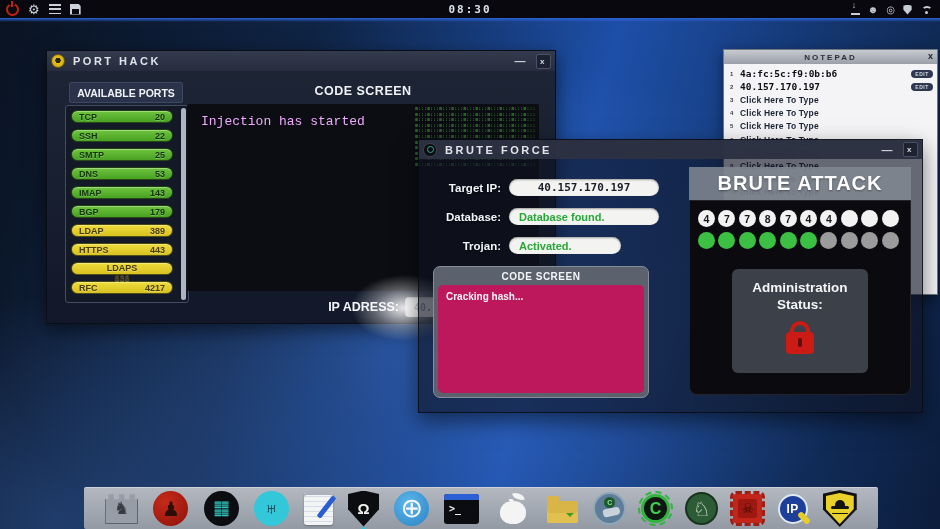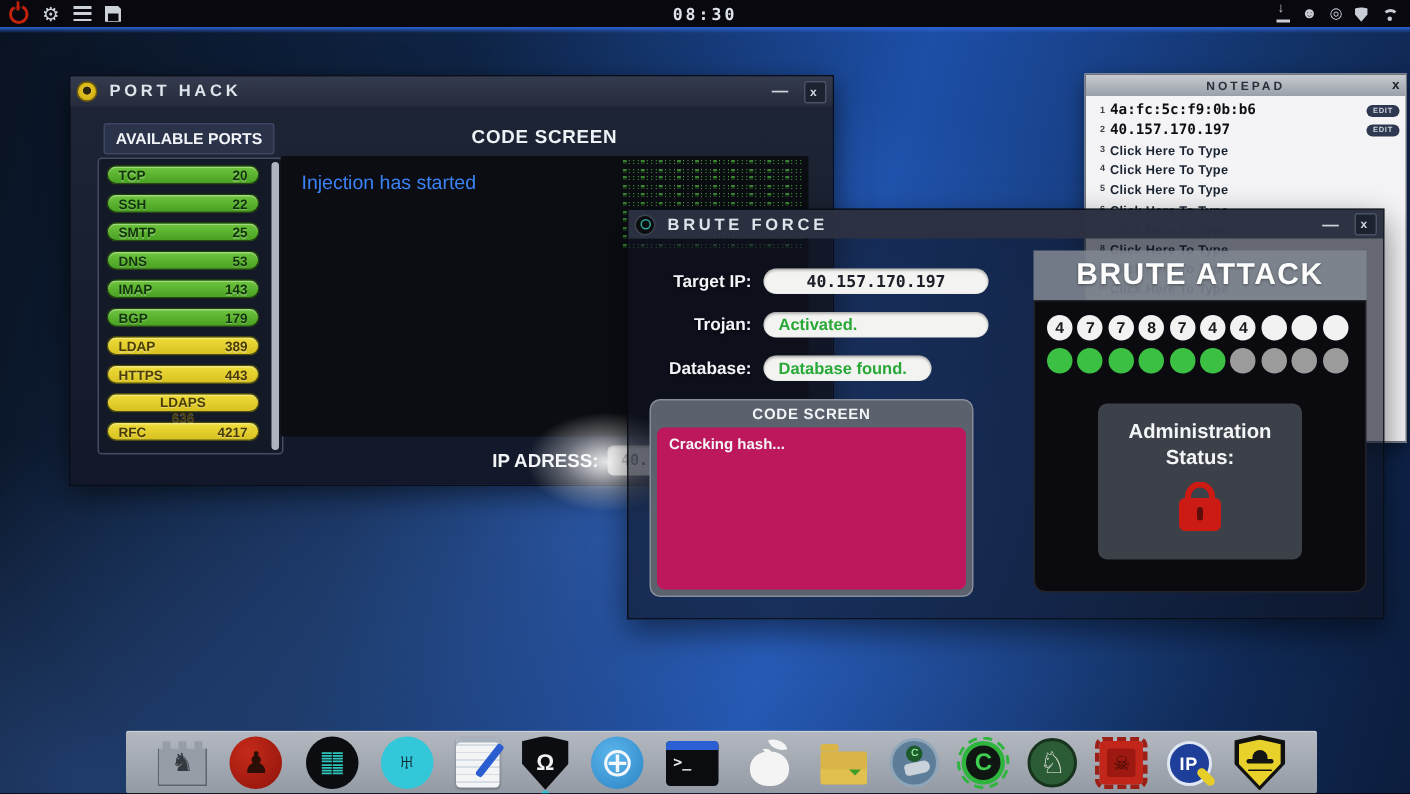--- a/index.html
+++ b/index.html
@@ -53,39 +53,39 @@
   #ports-scroll{position:absolute;right:2px;top:2px;width:5px;height:192px;background:#272e40;border-radius:3px;}
   #ports-scroll::before{content:"";position:absolute;left:0;top:0;width:5px;height:100%;background:#aeb4c0;border-radius:3px;}
   .port-pill{width:102px;height:13px;border-radius:8px;border:1px solid rgba(10,20,5,.7);
     display:flex;align-items:center;justify-content:space-between;padding:0 7px;box-sizing:border-box;
     margin-bottom:6px;font-size:9px;font-weight:bold;box-shadow:inset 0 1px 0 rgba(255,255,255,.35);}
   .port-pill.green span{color:#11340c;text-shadow:0 1px 0 rgba(255,255,255,.25);}
   .port-pill.yellow span{color:#4a3c06;text-shadow:0 1px 0 rgba(255,255,255,.3);}
   #ph-code-label{position:absolute;left:140px;top:33px;width:352px;text-align:center;color:#eef1f5;
     font-weight:bold;font-size:12.5px;letter-spacing:.5px;}
   #ph-screen{position:absolute;left:140px;top:53px;width:352px;height:187px;background:#0b0d12;border-radius:2px;}
-  #ph-code-text{position:absolute;left:14px;top:10px;color:#3b82f6;font-family:Liberation Sans, sans-serif;font-size:13px;}
+  #ph-code-text{position:absolute;left:14px;top:10px;color:#f0abfc;font-family:Liberation Mono, monospace;font-size:13px;}
   #code-rain{position:absolute;right:4px;top:2px;width:120px;height:64px;overflow:hidden;
     color:#49b13e;font-family:"DejaVu Sans Mono",monospace;font-size:5px;line-height:5.6px;
     letter-spacing:0;white-space:pre;opacity:.95;}
   #ph-ip-row{position:absolute;left:0;top:246px;width:508px;height:22px;}
   #ph-ip-label{position:absolute;right:156px;top:3px;color:#f2f4f8;font-weight:bold;font-size:12.5px;}
   #ph-ip-field{position:absolute;left:358px;top:0;width:146px;height:20px;background:#d5d5d5;border-radius:4px;
     color:#23252c;font-family:"DejaVu Sans Mono",monospace;font-size:10px;font-weight:bold;
     display:flex;align-items:center;padding-left:9px;box-sizing:border-box;box-shadow:inset 0 1px 2px rgba(0,0,0,.4);}
   
   #flare{position:absolute;left:330px;top:262px;width:150px;height:92px;z-index:30;pointer-events:none;
     background:radial-gradient(closest-side,rgba(255,255,255,.95),rgba(255,255,255,.35) 40%,rgba(255,255,255,0) 72%);}
   
   #notepad{position:absolute;left:723px;top:49px;width:213px;height:244px;z-index:10;
     background:#f4f4f6;border:1px solid #70757e;box-shadow:0 4px 12px rgba(0,0,0,.45);}
   #np-bar{height:14px;background:linear-gradient(180deg,#c6cad1,#9aa0a8);display:flex;align-items:center;position:relative;}
   #np-title{flex:1;text-align:center;color:#2a2e38;font-weight:bold;font-size:8px;letter-spacing:2px;}
   #np-x{position:absolute;right:4px;top:1px;color:#1c1f26;font-weight:bold;font-size:9px;}
-  #notepad-body{padding:3px 4px 0 6px;text-align:center;}
+  #notepad-body{padding:3px 4px 0 6px;}
   .np-row{display:flex;align-items:center;height:13.2px;}
   .np-num{width:10px;color:#3a3f49;font-size:6px;font-weight:bold;}
   .np-text{color:#1b2433;font-weight:bold;font-size:8.5px;letter-spacing:.2px;}
   .np-text.mono{font-family:"DejaVu Sans Mono",monospace;font-size:9.5px;color:#0d0f14;letter-spacing:0;}
   .np-edit{margin-left:auto;width:22px;height:8px;background:#2e3850;border-radius:4px;color:#cfd4dc;
     font-size:5px;font-weight:bold;display:flex;align-items:center;justify-content:center;letter-spacing:.5px;}
   
   #brute-force{position:absolute;left:418px;top:139px;width:503px;height:272px;z-index:40;
     background:rgba(14,20,34,.62);border:1px solid rgba(8,10,18,.8);box-shadow:0 8px 20px rgba(0,0,0,.5);}
   #bf-bar{height:19px;background:rgba(44,50,66,.97);display:flex;align-items:center;}
@@ -337,26 +337,26 @@
       <span>BRUTE FORCE</span>
       <span class="win-min">—</span>
       <span class="win-x">x</span>
     </div>
     <div id="bf-fields">
         <div class="bf-row">
           <span class="bf-label">Target IP:</span>
           <div class="bf-value mono">40.157.170.197</div>
         </div>
         <div class="bf-row">
+          <span class="bf-label">Database:</span>
+          <div class="bf-value green">Database found.</div>
+        </div>
+        <div class="bf-row">
           <span class="bf-label">Trojan:</span>
           <div class="bf-value green">Activated.</div>
-        </div>
-        <div class="bf-row">
-          <span class="bf-label">Database:</span>
-          <div class="bf-value green">Database found.</div>
         </div>
       </div>
     <div id="bf-code">
       <div id="bf-code-label">CODE SCREEN</div>
       <div id="bf-code-screen">Cracking hash...</div>
     </div>
     <div id="hash-wrap">
       <div id="hash-header">BRUTE ATTACK</div>
       <div id="hash-panel">
         <div id="hash-digits">

